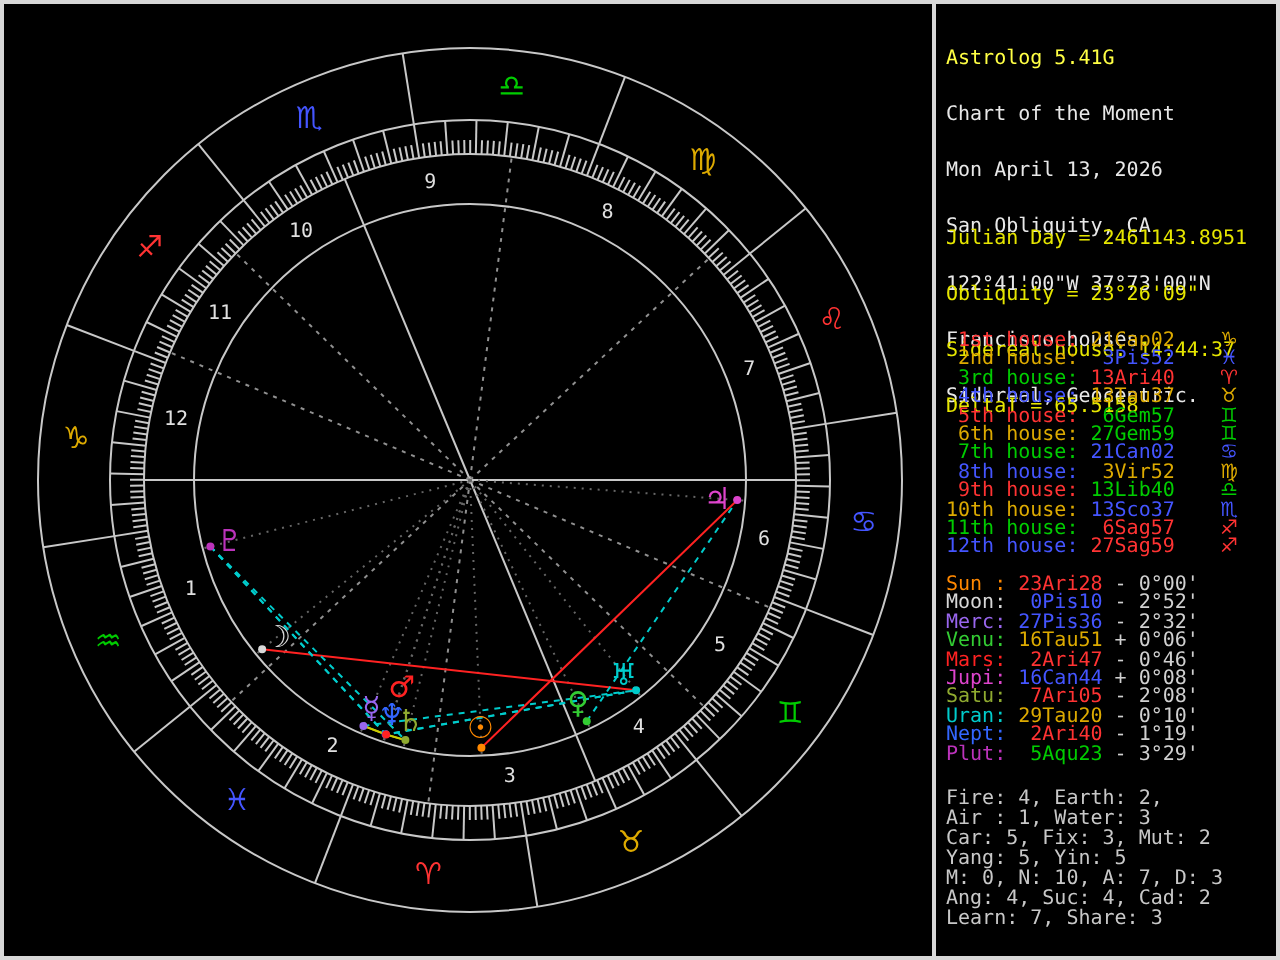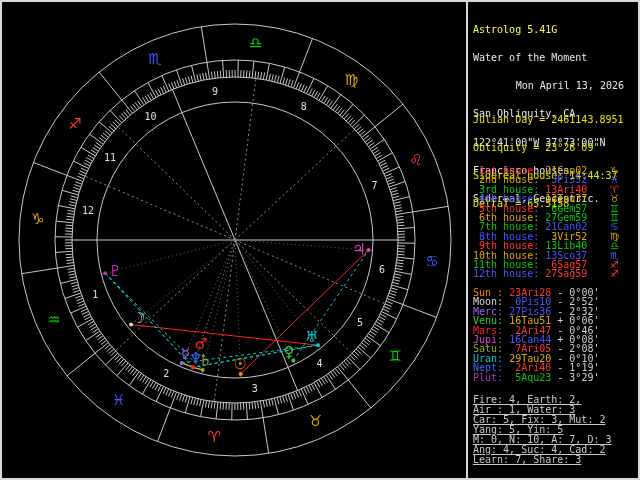--- a/index.html
+++ b/index.html
@@ -8,21 +8,21 @@
           font-family:"DejaVu Sans Mono",monospace;}
   .wheel{position:absolute;left:0;top:0;width:466px;height:476px;}
   .sidebar{position:absolute;left:464px;top:0;width:160px;height:476px;
            border-left:2px solid #d8d8d8;box-sizing:border-box;
            font-size:10px;color:#e0e0e0;}
   .sidebar .blk{position:absolute;left:5px;right:2px;white-space:pre;}
   #hdr{top:4px;line-height:9.4px;}
   #info{top:94px;line-height:9.4px;}
   #houses{top:164px;line-height:9.4px;}
   #planets{top:286px;line-height:9.4px;}
-  #stats{top:393px;line-height:10px;color:#c8c8c8;text-decoration:underline;}
+  #stats{top:393px;line-height:10px;color:#c8c8c8;}
   .r{display:flex;white-space:pre;height:9.4px;}
   .g{margin-left:auto;padding-right:5px;font-family:"DejaVu Sans",sans-serif;font-size:10px;}
   svg text{font-family:"DejaVu Sans",sans-serif;}
   svg text.num{font-family:"DejaVu Sans Mono",monospace;}
 </style>
 </head>
 <body>
 
 <div class="screen">
   <svg class="wheel" id="wheelsvg" width="466" height="476" viewBox="0 0 466 476">
@@ -480,22 +480,22 @@
       <text x="112.86882292024036" y="268.732723495184" fill="#bb33bb" font-size="15" text-anchor="middle" dominant-baseline="central">♇</text>
       <circle cx="129.0688062898035" cy="322.5831364633259" r="2" fill="#d8d8d8"></circle>
       <text x="136.8248655219077" y="316.2709621003911" fill="#d8d8d8" font-size="15" text-anchor="middle" dominant-baseline="central">☽</text>
       <circle cx="179.71779823629166" cy="360.9512382012132" r="2" fill="#9966ee"></circle>
       <text x="183.69408195000125" y="351.7757726638092" fill="#9966ee" font-size="15" text-anchor="middle" dominant-baseline="central">☿</text>
     </svg>
 
   <div class="sidebar">
     <div class="blk" id="hdr">
       <div style="color: rgb(255, 255, 68);">Astrolog 5.41G</div>
-      <div style="color: rgb(232, 232, 232);">Water of the Moment</div>
-      <div style="color: rgb(232, 232, 232); text-align: right;">Mon April 13, 2026</div>
+      <div style="color: rgb(232, 232, 232);">Chart of the Moment</div>
+      <div style="color: rgb(232, 232, 232);">Mon April 13, 2026</div>
       <div style="color: rgb(232, 232, 232);">San Obliquity, CA</div>
       <div style="color: rgb(232, 232, 232);">122°41'00"W 37°73'00"N</div>
       <div style="color: rgb(232, 232, 232);">Francisco houses.</div>
       <div style="color: rgb(232, 232, 232);">Sidereal, Geocentric.</div>
     </div>
     <div class="blk" id="info">
       <div style="color: rgb(230, 230, 0);">Julian Day = 2461143.8951</div>
       <div style="color: rgb(230, 230, 0);">Obliquity = 23°26'09"</div>
       <div style="color: rgb(230, 230, 0);">Sidereal house: 14:44:37</div>
       <div style="color: rgb(230, 230, 0);">DeltaT = 65.5158</div>

